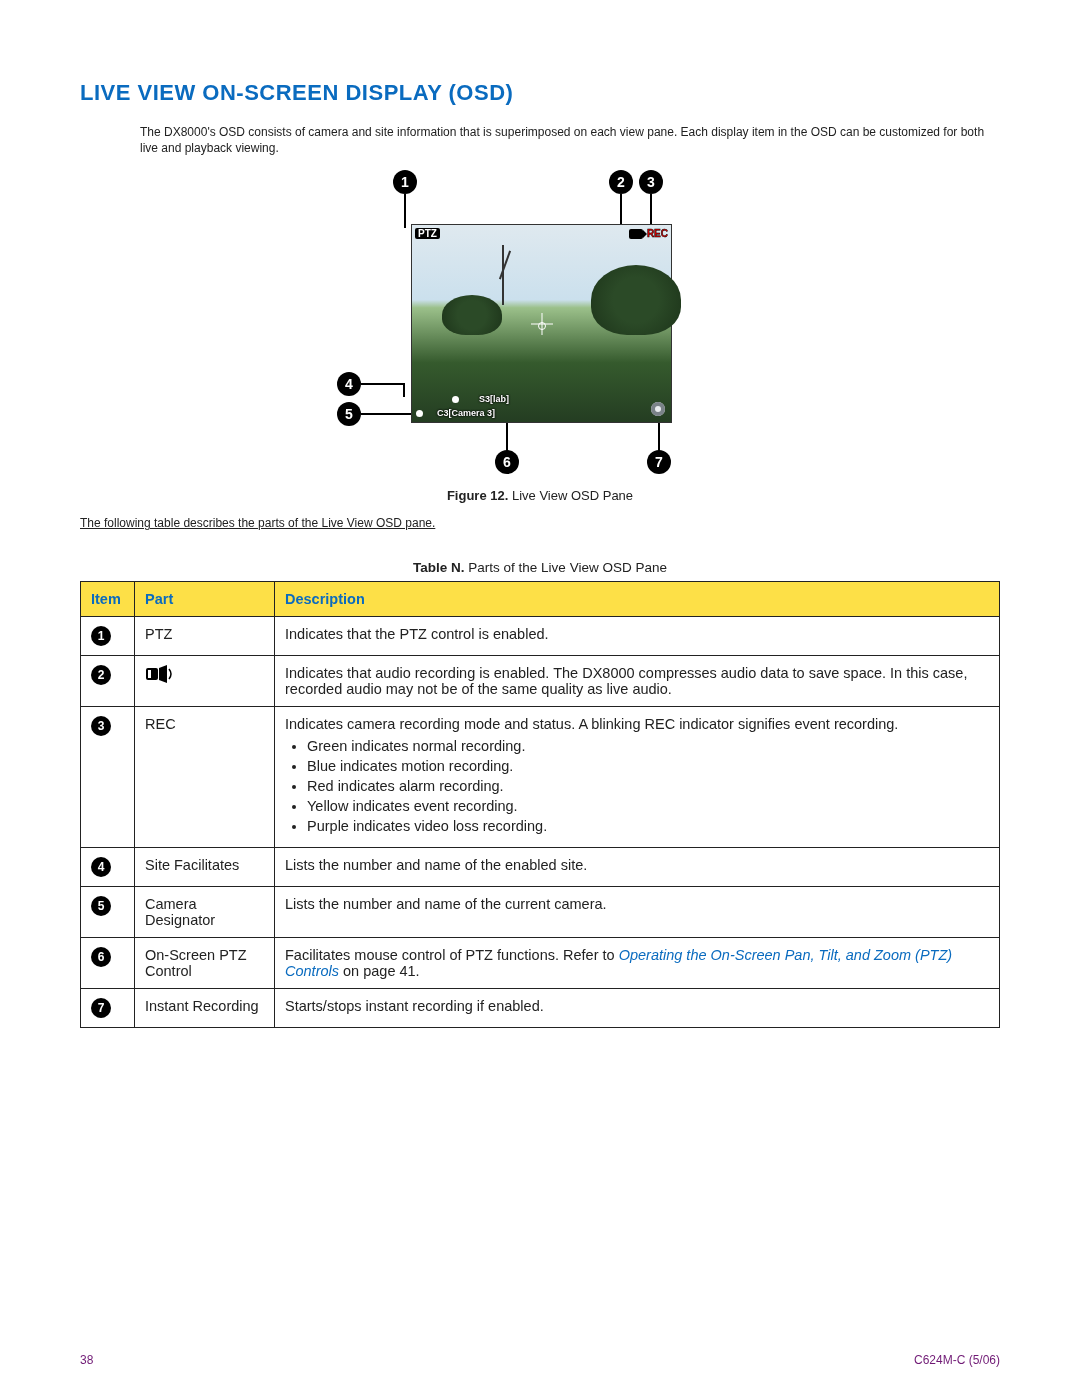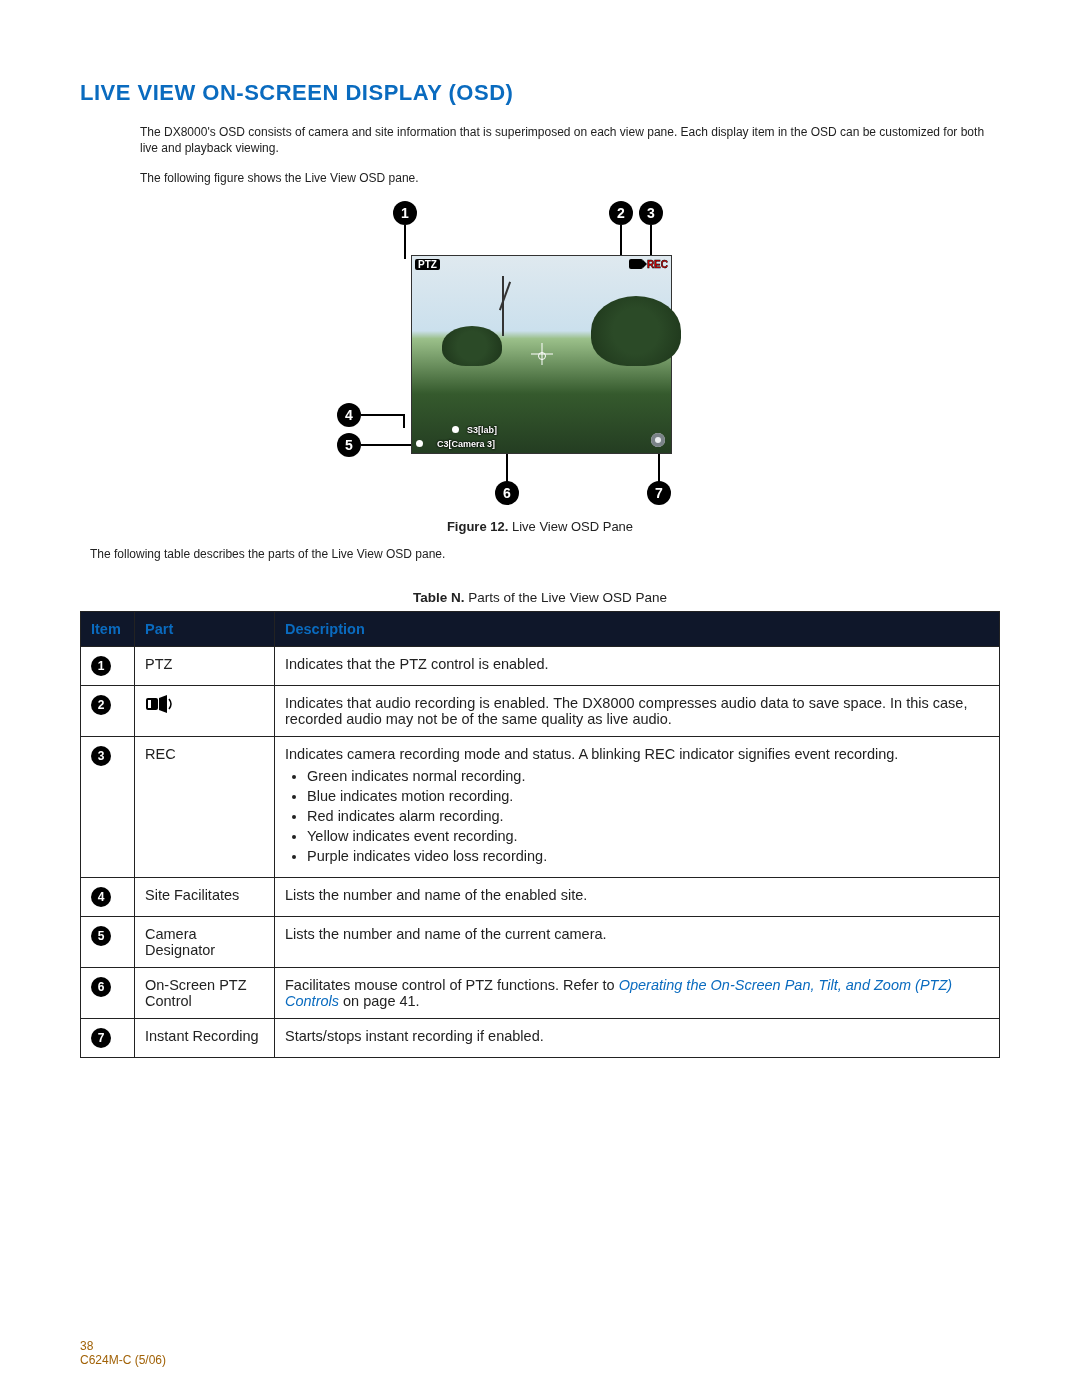--- a/index.html
+++ b/index.html
@@ -86,21 +86,21 @@
   .osd-rec { color:#d00; -webkit-text-stroke:0.5px #000; }
   .crosshair {
     position:absolute; left:50%; top:50%; width:22px; height:22px; transform:translate(-50%,-50%);
   }
   .crosshair::before,.crosshair::after{content:"";position:absolute;background:#fff;}
   .crosshair::before{left:50%;top:0;width:1px;height:100%;transform:translateX(-50%);}
   .crosshair::after{top:50%;left:0;height:1px;width:100%;transform:translateY(-50%);}
   .crosshair .ring{position:absolute;left:50%;top:60%;width:8px;height:8px;border:1px solid #fff;border-radius:50%;transform:translate(-50%,-50%);}
   .osd-bl {
     position:absolute; left:4px; bottom:18px; color:#fff; font-size:9px; font-weight:bold;
-    text-shadow:0 0 2px #000,0 0 2px #000; display:flex; align-items:center; gap:8px;padding-left:36px;
+    text-shadow:0 0 2px #000,0 0 2px #000; display:flex; align-items:center; gap:20px;padding-left:36px;
   }
   .osd-bl2 {
     position:absolute; left:4px; bottom:4px; color:#fff; font-size:9px; font-weight:bold;
     text-shadow:0 0 2px #000,0 0 2px #000; display:flex; align-items:center; gap:14px;
   }
   .dotmini{width:7px;height:7px;border-radius:50%;background:#fff;display:inline-block;}
   .rec-donut{
     position:absolute; right:6px; bottom:6px; width:14px;height:14px;border-radius:50%;
     background:#e9edef; box-shadow:inset 0 0 0 4px #7a8288;
   }
@@ -119,48 +119,47 @@
     border-collapse: collapse;
     font-size: 14.5px;
   }
   table.osd th, table.osd td {
     border: 1px solid #222;
     padding: 9px 10px;
     text-align: left;
     vertical-align: top;
   }
   table.osd th {
-    background: #0f172a;
+    background: #fde047;
     color: #0a6bbf;
     font-weight: bold;
   }
   .numcell { text-align:center; width:54px; }
   .numdisc {
     display:inline-flex; width:20px;height:20px;border-radius:50%;background:#000;color:#fff;
     font-weight:bold;font-size:12px;align-items:center;justify-content:center;
   }
   .partcell { width:140px; }
   ul.reclist { margin:6px 0 0 0; padding-left:22px; }
   ul.reclist li { margin:4px 0; }
   .xref { color:#0a6bbf; font-style:italic; }
   .audio-icon-cell svg { display:block; }
   .footer {
     position:absolute; left:80px; right:80px; bottom:30px;
     display:flex; justify-content:space-between;
-    font-size:12px; color:#a16207;flex-direction:column;
+    font-size:12px; color:#701a75;
   }
 </style>
 </head>
 <body>
 
 <div class="page">
   <h1 class="heading">LIVE VIEW ON-SCREEN DISPLAY (OSD)</h1>
 
   <p class="intro">The DX8000's OSD consists of camera and site information that is superimposed on each view pane. Each display item in the OSD can be customized for both live and playback viewing.</p>
-  <p class="intro">The following figure shows the Live View OSD pane.</p>
 
   <div class="fig-wrap">
     <div class="figure">
 
       <div class="callout" style="left:18px; top:0;">1</div>
       <div class="stem" style="left:29px; top:24px; width:2px; height:34px;"></div>
 
       <div class="callout" style="left:234px; top:0;">2</div>
       <div class="stem" style="left:245px; top:24px; width:2px; height:34px;"></div>
 
@@ -205,21 +204,21 @@
             <span>C3[Camera 3]</span>
         </div>
         <div class="rec-donut"></div>
       </div>
     </div>
     <div class="fig-caption">
       <b>Figure 12.</b><span>  Live View OSD Pane</span>
     </div>
   </div>
 
-  <p class="intro" style="margin-left:10px;">The following table describes the parts of the Live View OSD pane.</p>
+  <p class="intro" style="margin-left:0;text-decoration:underline;">The following table describes the parts of the Live View OSD pane.</p>
 
   <div class="table-caption">
     <b>Table N.</b><span>  Parts of the Live View OSD Pane</span>
   </div>
 
   <table class="osd">
     <thead>
       <tr>
         <th class="numcell">Item</th>
         <th class="partcell">Part</th>

